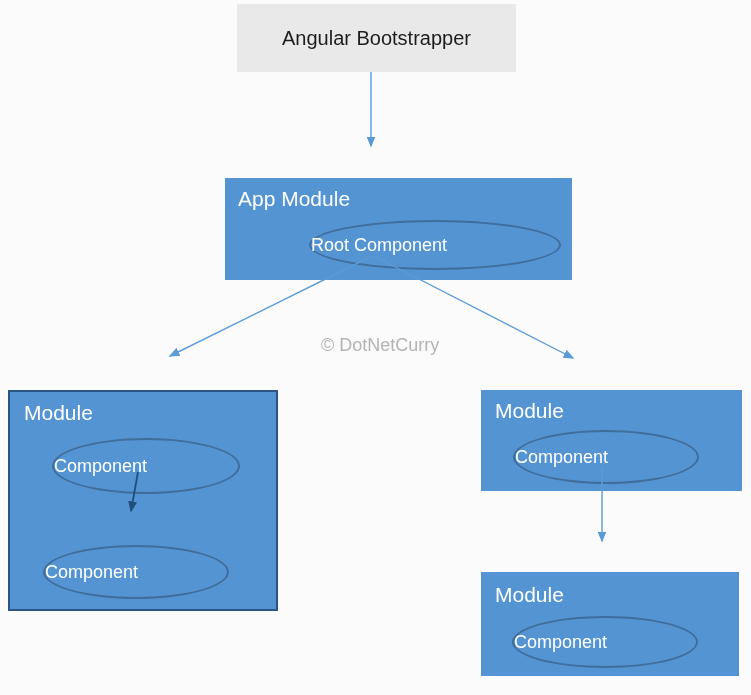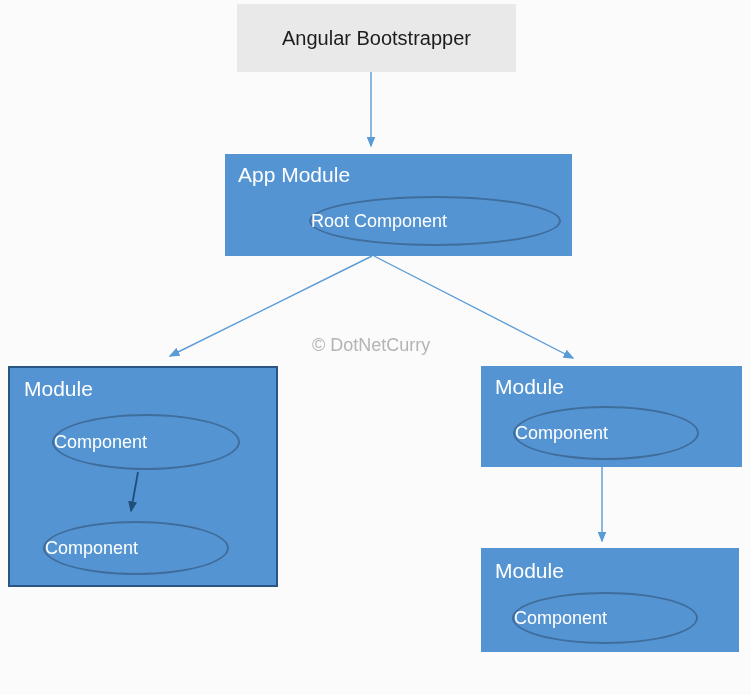--- a/index.html
+++ b/index.html
@@ -31,20 +31,21 @@
   .title-box {
     left: 237px; top: 4px; width: 279px; height: 68px;
     background: var(--title-box-fill);
     display: flex; align-items: center; justify-content: center;
     font-size: 20px; color: var(--title-text);
   }
 
   .blue-box {
     background: var(--box-fill);
     color: var(--label-text);
+    margin-top: 24px;
   }
 
   .box-label {
     position: absolute;
     left: 14px; top: 9px;
     font-size: 21px;
     color: var(--label-text);
     white-space: nowrap;
   }
 
@@ -66,21 +67,21 @@
   .module-left .ellipse-b { left: 33px; top: 153px; width: 186px; height: 54px; }
 
   .module-right-top { left: 481px; top: 366px; width: 261px; height: 101px; }
   .module-right-top .ellipse { left: 32px; top: 40px; width: 186px; height: 54px; }
 
   .module-right-bottom { left: 481px; top: 548px; width: 258px; height: 104px; }
   .module-right-bottom .ellipse { left: 31px; top: 44px; width: 186px; height: 52px; }
 
   .watermark {
     position: absolute;
-    left: 312px; top: 335px;
+    left: 321px; top: 335px;
     font-size: 18px;
     color: var(--watermark-color);
     white-space: nowrap;
   }
 
   .connector-layer {
     position: absolute;
     left: 0; top: 0;
     width: 751px; height: 695px;
     pointer-events: none;

